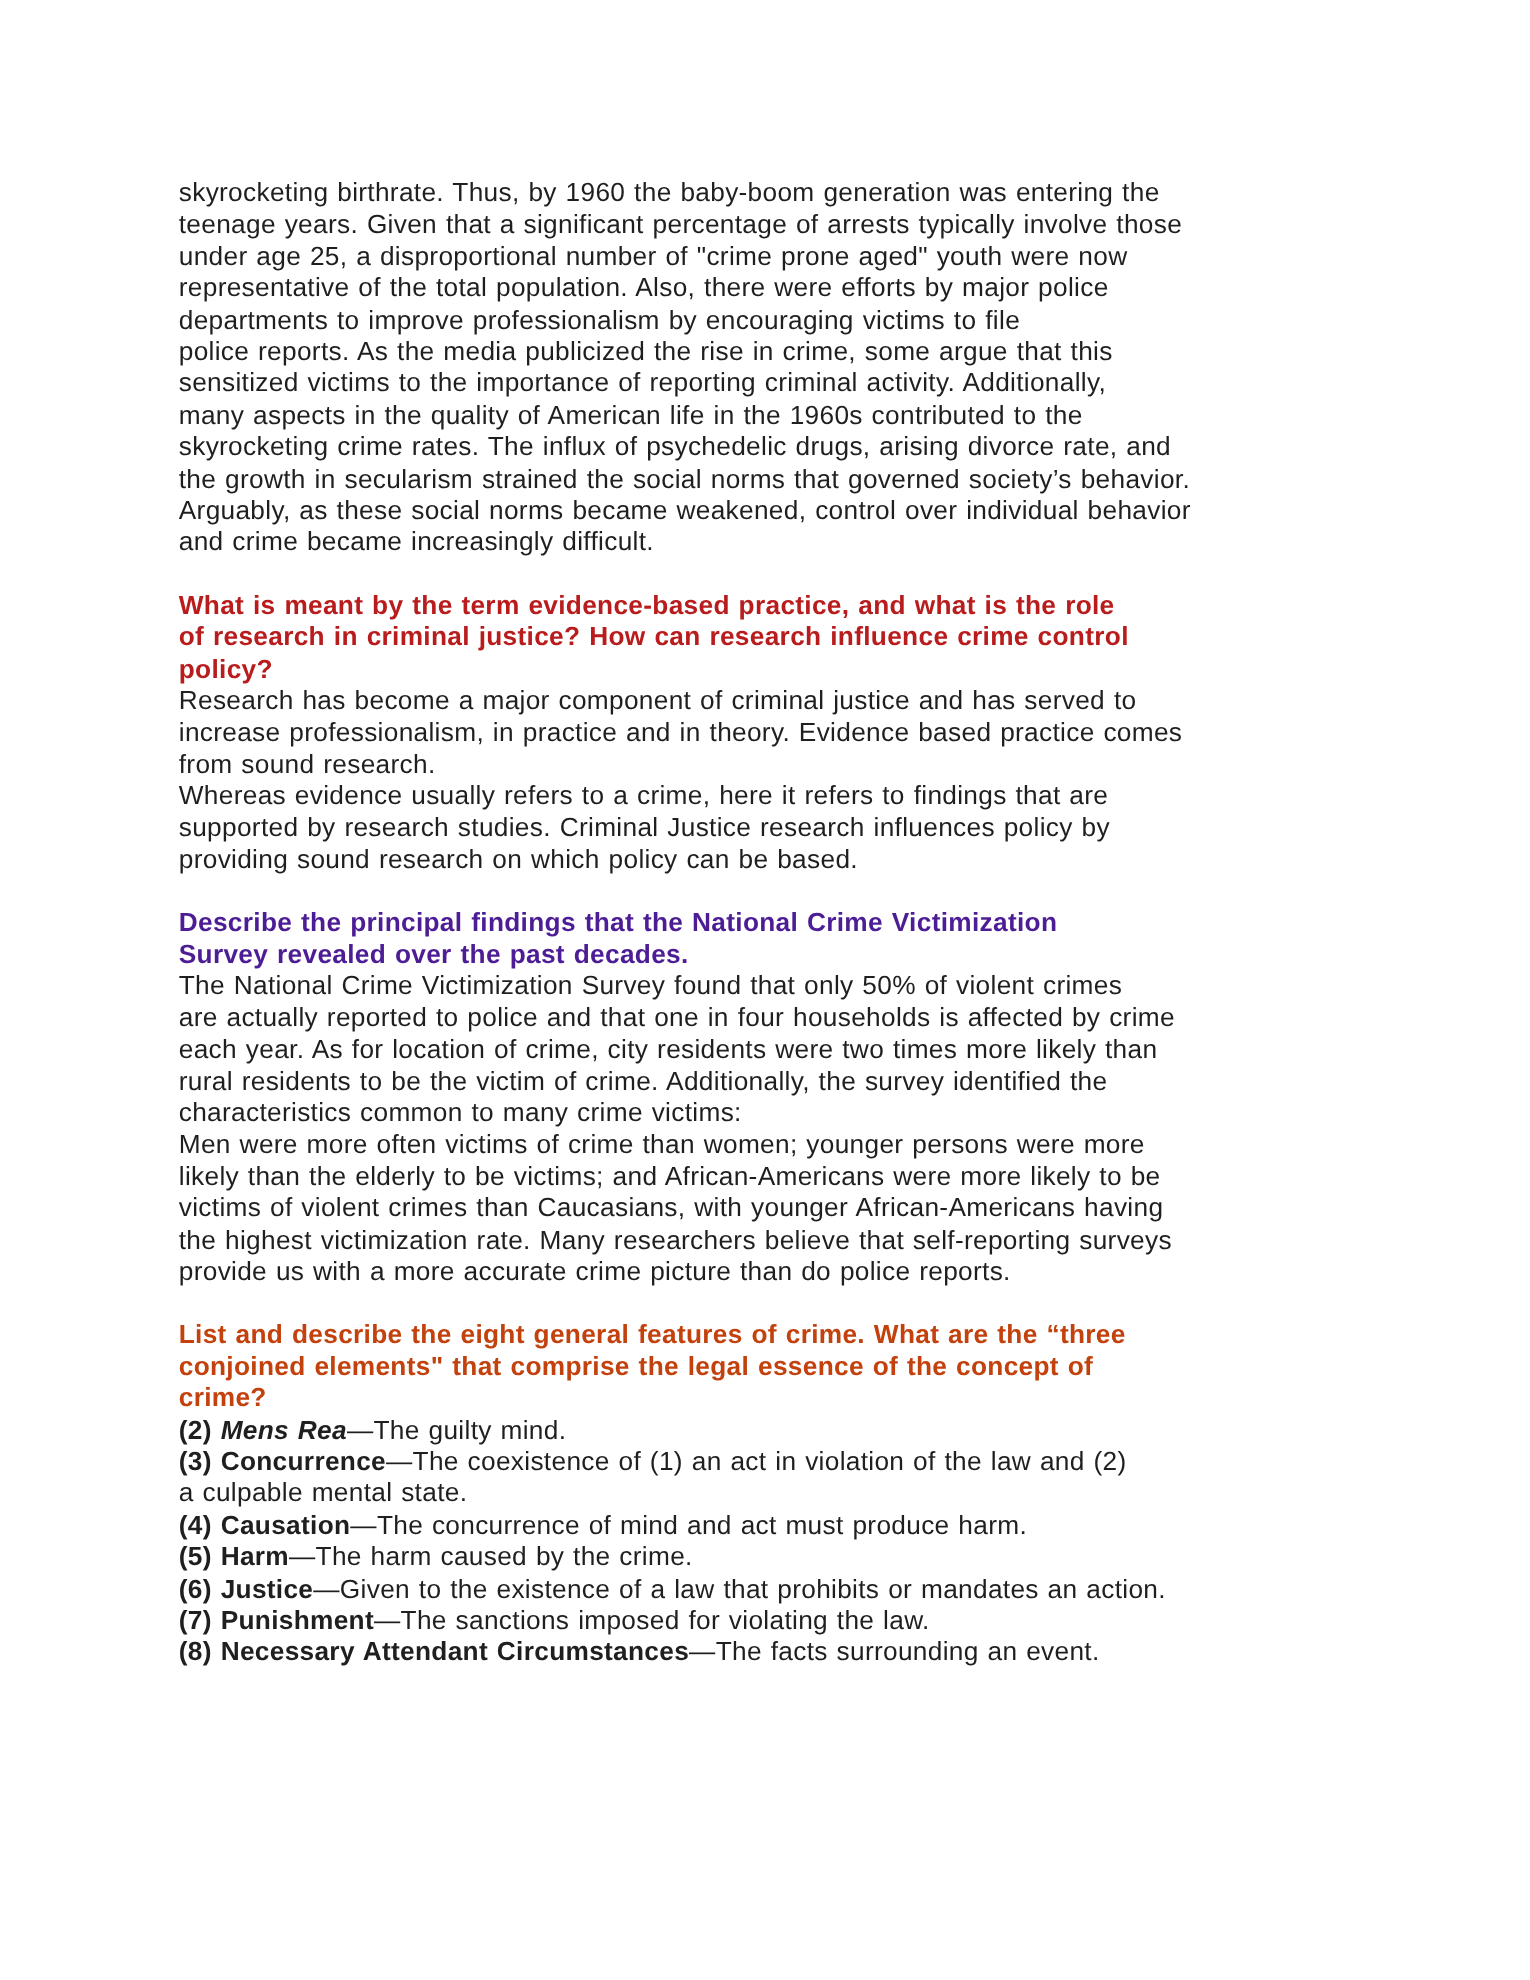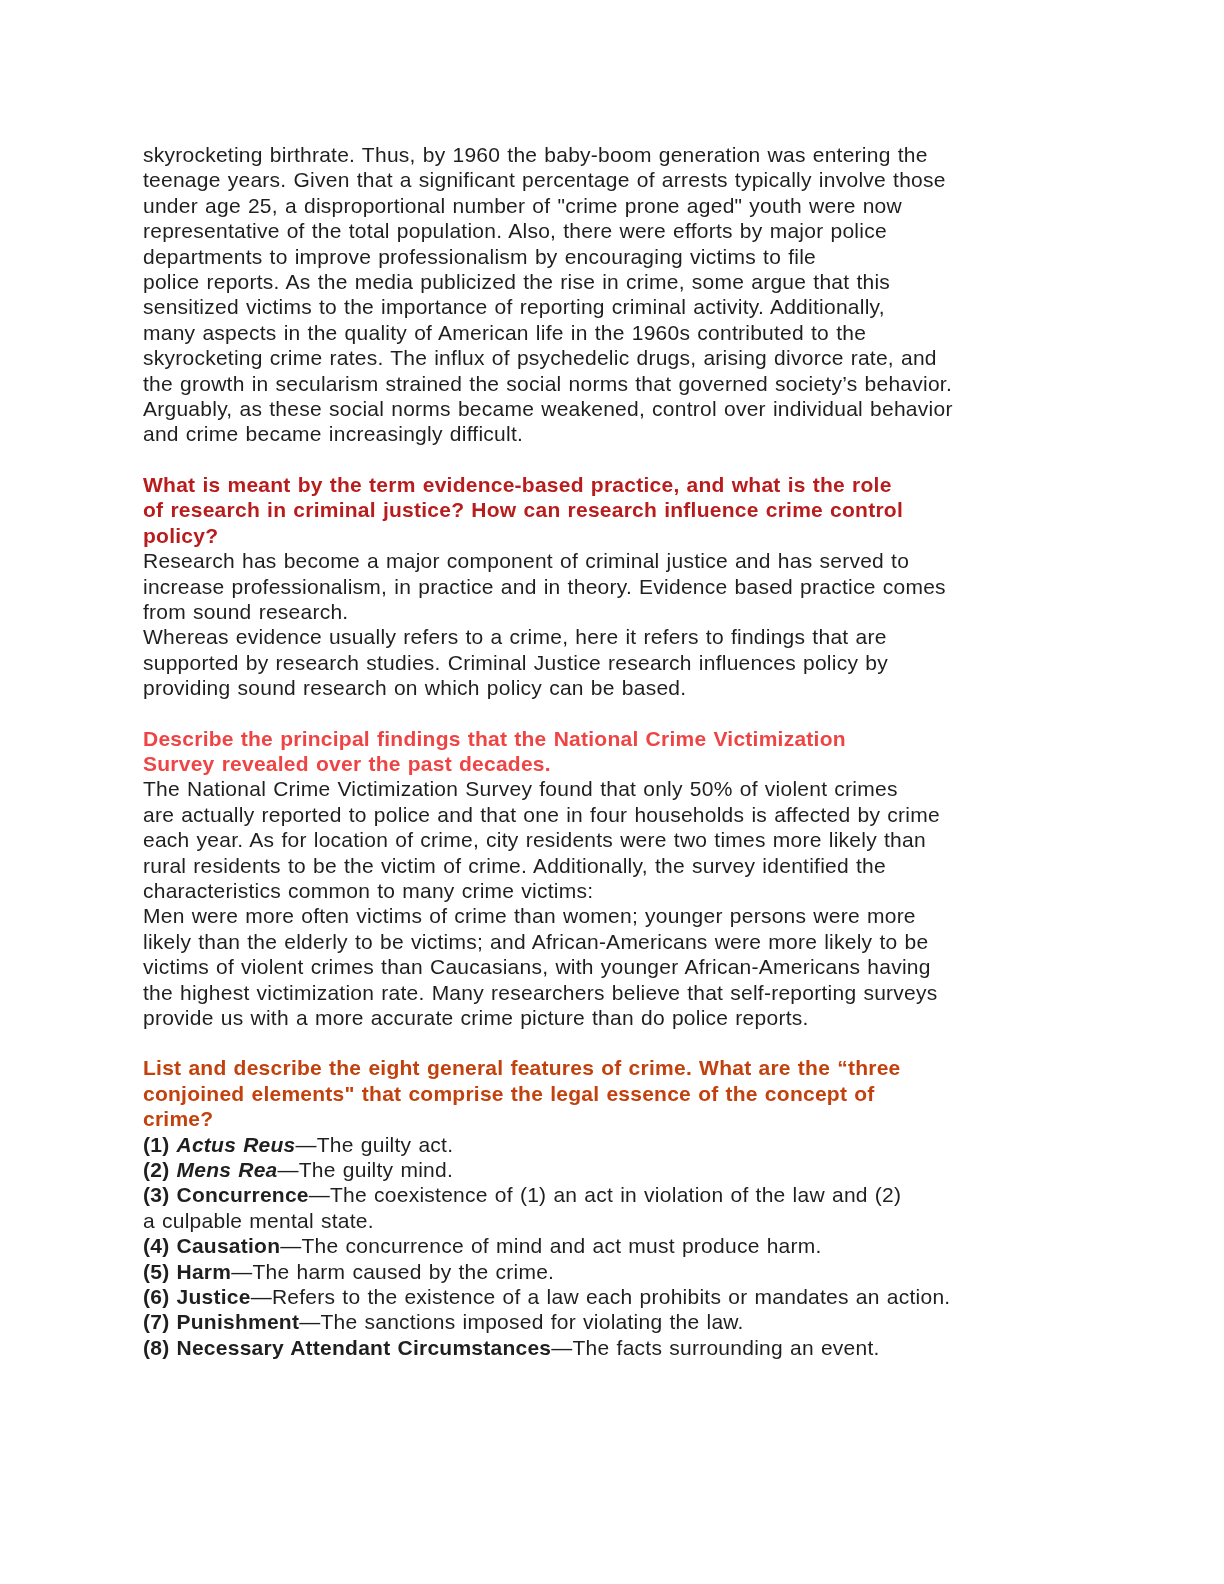--- a/index.html
+++ b/index.html
@@ -68,44 +68,43 @@
 of research in criminal justice? How can research influence crime control
 policy?</h2>
 
     <p class="para">Research has become a major component of criminal justice and has served to
 increase professionalism, in practice and in theory. Evidence based practice comes
 from sound research.
 Whereas evidence usually refers to a crime, here it refers to findings that are
 supported by research studies. Criminal Justice research influences policy by
 providing sound research on which policy can be based.</p>
 
-    <h2 class="heading" style="color: #ef4444;">Describe the principal findings that the National Crime Victimization
+    <h2 class="heading" style="color: #4c1d95;">Describe the principal findings that the National Crime Victimization
 Survey revealed over the past decades.</h2>
 
     <p class="para">The National Crime Victimization Survey found that only 50% of violent crimes
 are actually reported to police and that one in four households is affected by crime
 each year. As for location of crime, city residents were two times more likely than
 rural residents to be the victim of crime. Additionally, the survey identified the
 characteristics common to many crime victims:
 Men were more often victims of crime than women; younger persons were more
 likely than the elderly to be victims; and African-Americans were more likely to be
 victims of violent crimes than Caucasians, with younger African-Americans having
 the highest victimization rate. Many researchers believe that self-reporting surveys
 provide us with a more accurate crime picture than do police reports.</p>
 
     <h2 class="heading" style="color: #c2410c;">List and describe the eight general features of crime. What are the “three
 conjoined elements" that comprise the legal essence of the concept of
 crime?</h2>
 
     <div class="list">
-      <div class="list-line"><span class="num">(1) </span><span class="term italic">Actus Reus</span><span>—The guilty act.</span></div>
       <div class="list-line"><span class="num">(2) </span><span class="term italic">Mens Rea</span><span>—The guilty mind.</span></div>
       <div class="list-line"><span class="num">(3) </span><span class="term">Concurrence</span><span>—The coexistence of (1) an act in violation of the law and (2)
 a culpable mental state.</span></div>
       <div class="list-line"><span class="num">(4) </span><span class="term">Causation</span><span>—The concurrence of mind and act must produce harm.</span></div>
       <div class="list-line"><span class="num">(5) </span><span class="term">Harm</span><span>—The harm caused by the crime.</span></div>
-      <div class="list-line"><span class="num">(6) </span><span class="term">Justice</span><span>—Refers to the existence of a law each prohibits or mandates an action.</span></div>
+      <div class="list-line"><span class="num">(6) </span><span class="term">Justice</span><span>—Given to the existence of a law that prohibits or mandates an action.</span></div>
       <div class="list-line"><span class="num">(7) </span><span class="term">Punishment</span><span>—The sanctions imposed for violating the law.</span></div>
       <div class="list-line"><span class="num">(8) </span><span class="term">Necessary Attendant Circumstances</span><span>—The facts surrounding an event.</span></div>
     </div>
 
   </div>
 </div>
 
 </body></html>

